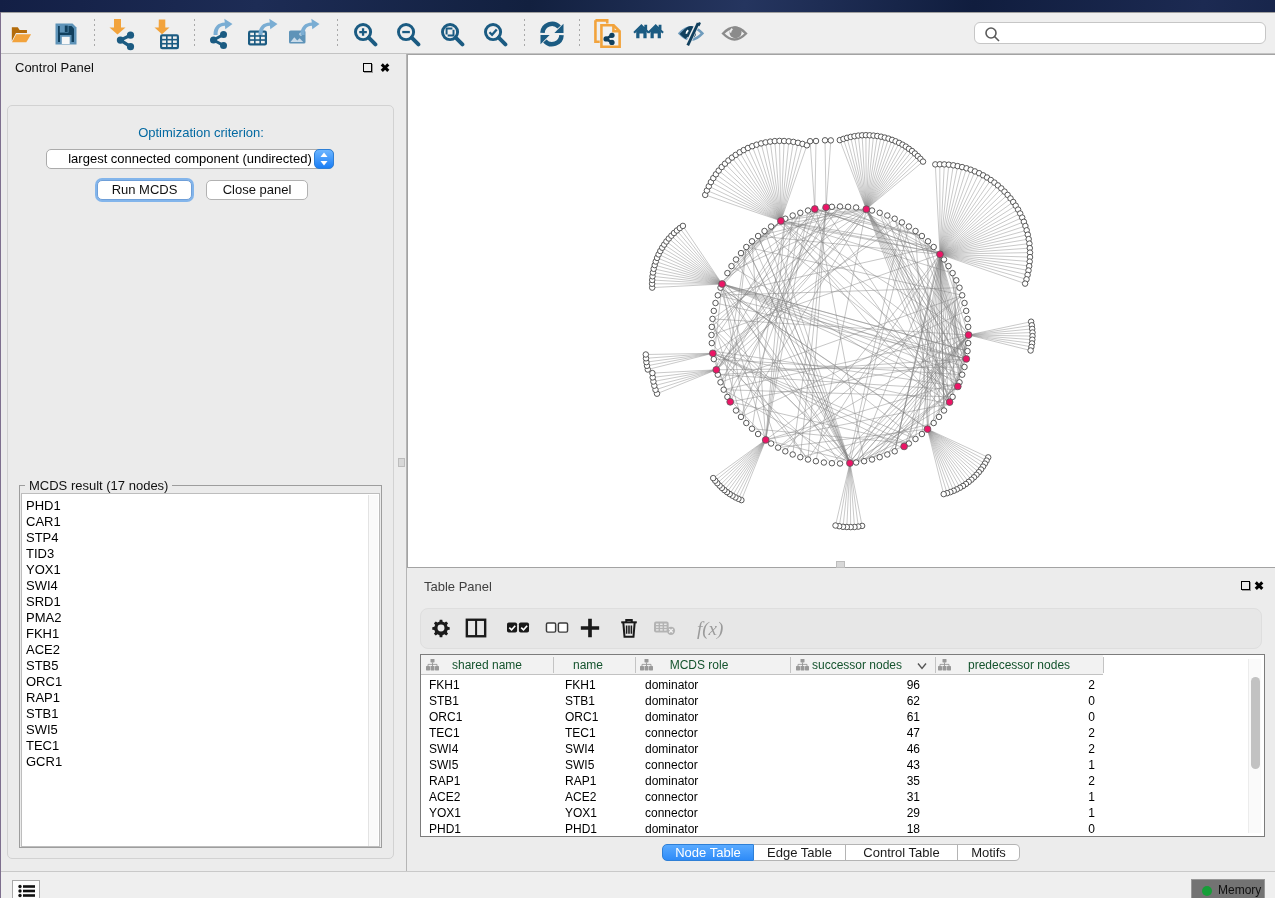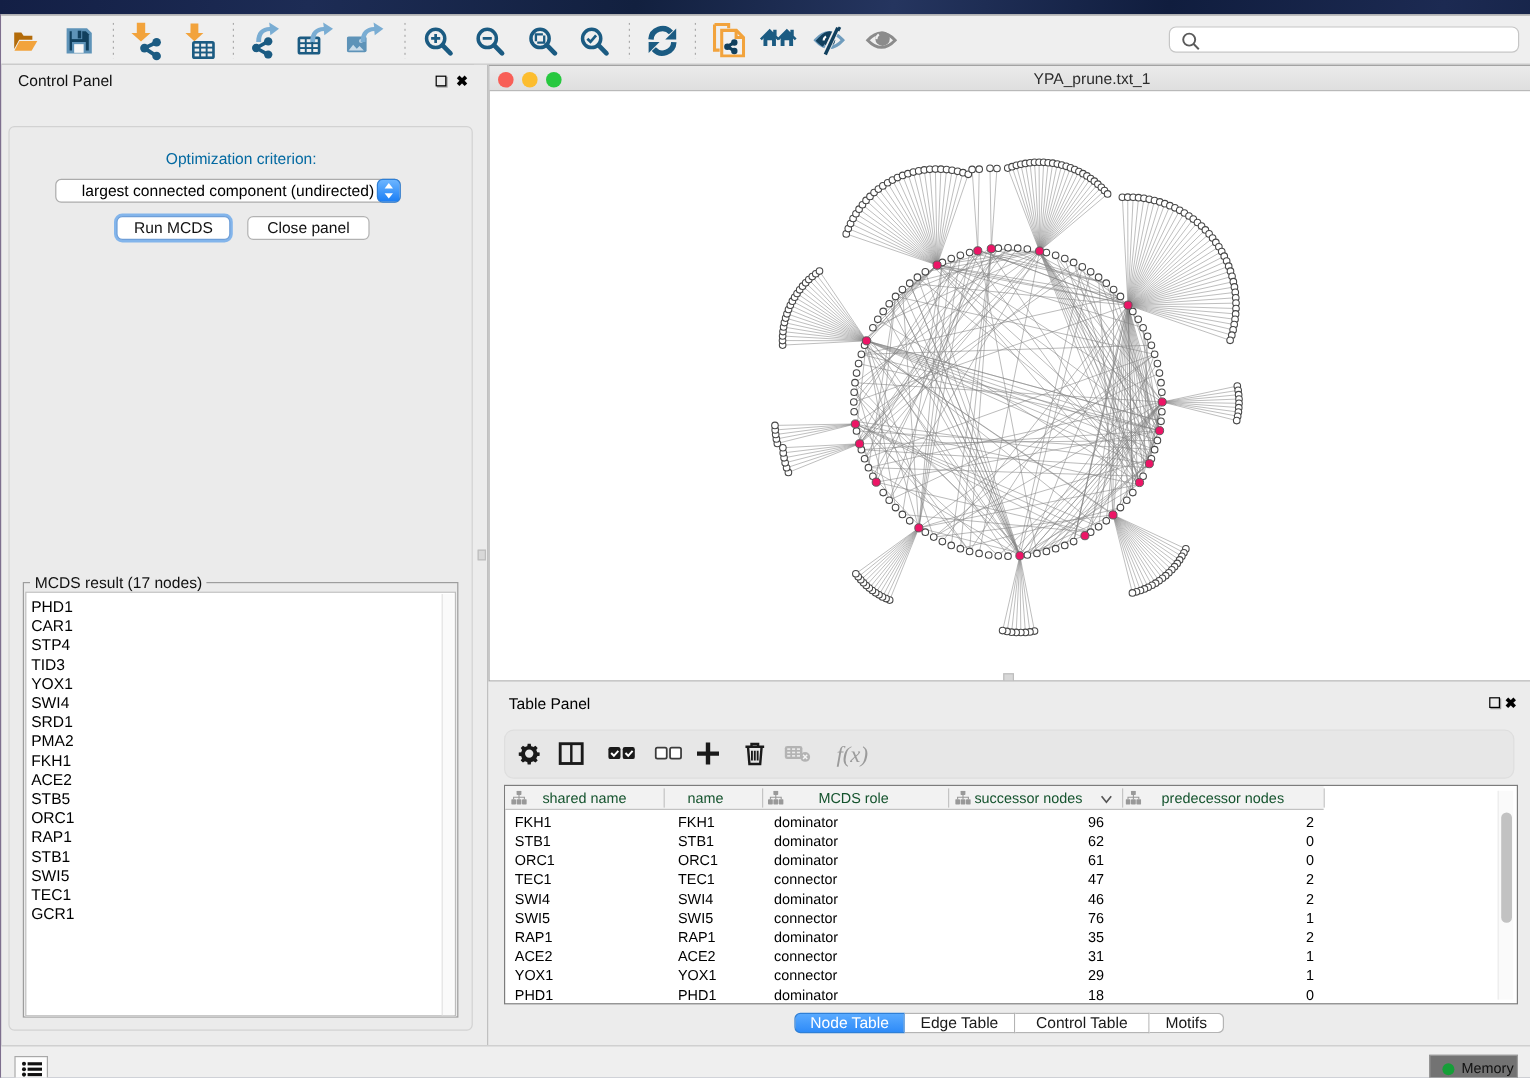--- a/index.html
+++ b/index.html
@@ -37,21 +37,21 @@
 #hambtn { position:absolute; left:11px; top:8px; width:28px; height:20px; background:#fdfdfd; border:1px solid #a8a8a8; }
 #membtn { position:absolute; left:1190px; top:7px; width:74px; height:22px; background:#737373; border:1px solid #989898; font-size:12px; color:#111; }
 #memdot { position:absolute; left:10px; top:6px; width:10px; height:10px; border-radius:50%; background:#169e38; }
 
 #netframe { position:absolute; left:406px; top:42px; width:869px; height:514px; background:#fff; border:1px solid #a3a3a3; }
 #nettitle { position:absolute; left:0; top:0; width:867px; height:21px; background:linear-gradient(#ebebeb,#dfdfdf); border-bottom:1px solid #b9b9b9; }
 .light { position:absolute; top:5px; width:13px; height:13px; border-radius:50%; }
 #nettext { position:absolute; left:0; top:3px; width:1004px; text-align:center; font-size:13px; color:#2c2c2c; }
 
 #tablepanel { position:absolute; left:406px; top:556px; width:869px; height:303px; background:#ececec; }
-#tpTitle { position:absolute; left:17px; top:11px; font-size:13px; color:#000000; }
+#tpTitle { position:absolute; left:17px; top:11px; font-size:13px; color:#404040; }
 #tptoolbar { position:absolute; left:13px; top:40px; width:842px; height:41px; background:#e7e7e7; border:1px solid #dedede; border-radius:8px; }
 #ttable { position:absolute; left:13px; top:86px; width:845px; height:183px; background:#fff; border:1px solid #7c7c7c; }
 #thead { position:absolute; left:0; top:0; width:682px; height:20px; background:#f2f2f2; border-bottom:1px solid #c2c2c2; font-size:12px; color:#14532d; }
 .hsep { position:absolute; top:2px; height:16px; width:1px; background:#c4c4c4; }
 .hcell { position:absolute; top:3px; }
 .trow { position:absolute; font-size:12px; color:#000; width:100%; height:16px; }
 .c1 { position:absolute; left:8px; }
 .c2 { position:absolute; left:144px; }
 .c3 { position:absolute; left:224px; }
 .c4 { position:absolute; width:100px; left:399px; text-align:right; }
@@ -250,26 +250,20 @@
         <div class="mitem" style="top:180px">ORC1</div>
         <div class="mitem" style="top:196px">RAP1</div>
         <div class="mitem" style="top:212px">STB1</div>
         <div class="mitem" style="top:228px">SWI5</div>
         <div class="mitem" style="top:244px">TEC1</div>
         <div class="mitem" style="top:260px">GCR1</div>
         <div class="sc"></div>
       </div>
   </div>
   <div id="netframe">
-    <div id="nettitle">
-      <div class="light" style="left:7px;background:#f85f57"></div>
-      <div class="light" style="left:27px;background:#fcbd2f"></div>
-      <div class="light" style="left:47px;background:#27c83f"></div>
-      <div id="nettext">YPA_prune.txt_1</div>
-    </div>
     <svg width="867" height="491" viewBox="407 64 867 491" xmlns="http://www.w3.org/2000/svg" style="position:absolute;left:0px;top:22px">
 <g stroke="#828282" stroke-width="0.65" stroke-opacity="0.7">
 <line x1="779.9" y1="207.9" x2="719.5" y2="274.7"></line>
 <line x1="779.9" y1="207.9" x2="722.7" y2="267.3"></line>
 <line x1="779.9" y1="207.9" x2="726.4" y2="260.1"></line>
 <line x1="779.9" y1="207.9" x2="730.5" y2="253.1"></line>
 <line x1="779.9" y1="207.9" x2="735.0" y2="246.5"></line>
 <line x1="779.9" y1="207.9" x2="740.0" y2="240.1"></line>
 <line x1="779.9" y1="207.9" x2="938.0" y2="240.1"></line>
 <line x1="779.9" y1="207.9" x2="863.1" y2="195.8"></line>
@@ -1013,21 +1007,21 @@
           <div class="hcell" style="left:136px;width:62px;text-align:center">name</div>
           <svg class="abs" style="left:219px;top:4px" width="13" height="12" viewBox="0 0 13 12" xmlns="http://www.w3.org/2000/svg">
             <g fill="#999">
               <rect x="4.5" y="0" width="4" height="3.4" rx="0.6"></rect>
               <rect x="0" y="7" width="4" height="4.4" rx="0.6"></rect>
               <rect x="4.5" y="7" width="4" height="4.4" rx="0.6"></rect>
               <rect x="9" y="7" width="4" height="4.4" rx="0.6"></rect>
               <path d="M6.5 3.4 v2 M2 7 v-1.6 h9 V7 M6.5 5 v2" stroke="#999" stroke-width="0.9" fill="none"></path>
             </g>
           </svg>
-          <div class="hcell" style="left:261px;width:68px;">MCDS role</div>
+          <div class="hcell" style="left:244px;width:68px;text-align:center">MCDS role</div>
           <svg class="abs" style="left:375px;top:4px" width="13" height="12" viewBox="0 0 13 12" xmlns="http://www.w3.org/2000/svg">
             <g fill="#999">
               <rect x="4.5" y="0" width="4" height="3.4" rx="0.6"></rect>
               <rect x="0" y="7" width="4" height="4.4" rx="0.6"></rect>
               <rect x="4.5" y="7" width="4" height="4.4" rx="0.6"></rect>
               <rect x="9" y="7" width="4" height="4.4" rx="0.6"></rect>
               <path d="M6.5 3.4 v2 M2 7 v-1.6 h9 V7 M6.5 5 v2" stroke="#999" stroke-width="0.9" fill="none"></path>
             </g>
           </svg>
           <div class="hcell" style="left:391px">successor nodes</div>
@@ -1078,21 +1072,21 @@
             <span class="c1">SWI4</span>
             <span class="c2">SWI4</span>
             <span class="c3">dominator</span>
             <span class="c4">46</span>
             <span class="c5">2</span>
           </div>
           <div class="trow" style="top:103px">
             <span class="c1">SWI5</span>
             <span class="c2">SWI5</span>
             <span class="c3">connector</span>
-            <span class="c4">76</span>
+            <span class="c4">43</span>
             <span class="c5">1</span>
           </div>
           <div class="trow" style="top:119px">
             <span class="c1">RAP1</span>
             <span class="c2">RAP1</span>
             <span class="c3">dominator</span>
             <span class="c4">35</span>
             <span class="c5">2</span>
           </div>
           <div class="trow" style="top:135px">

